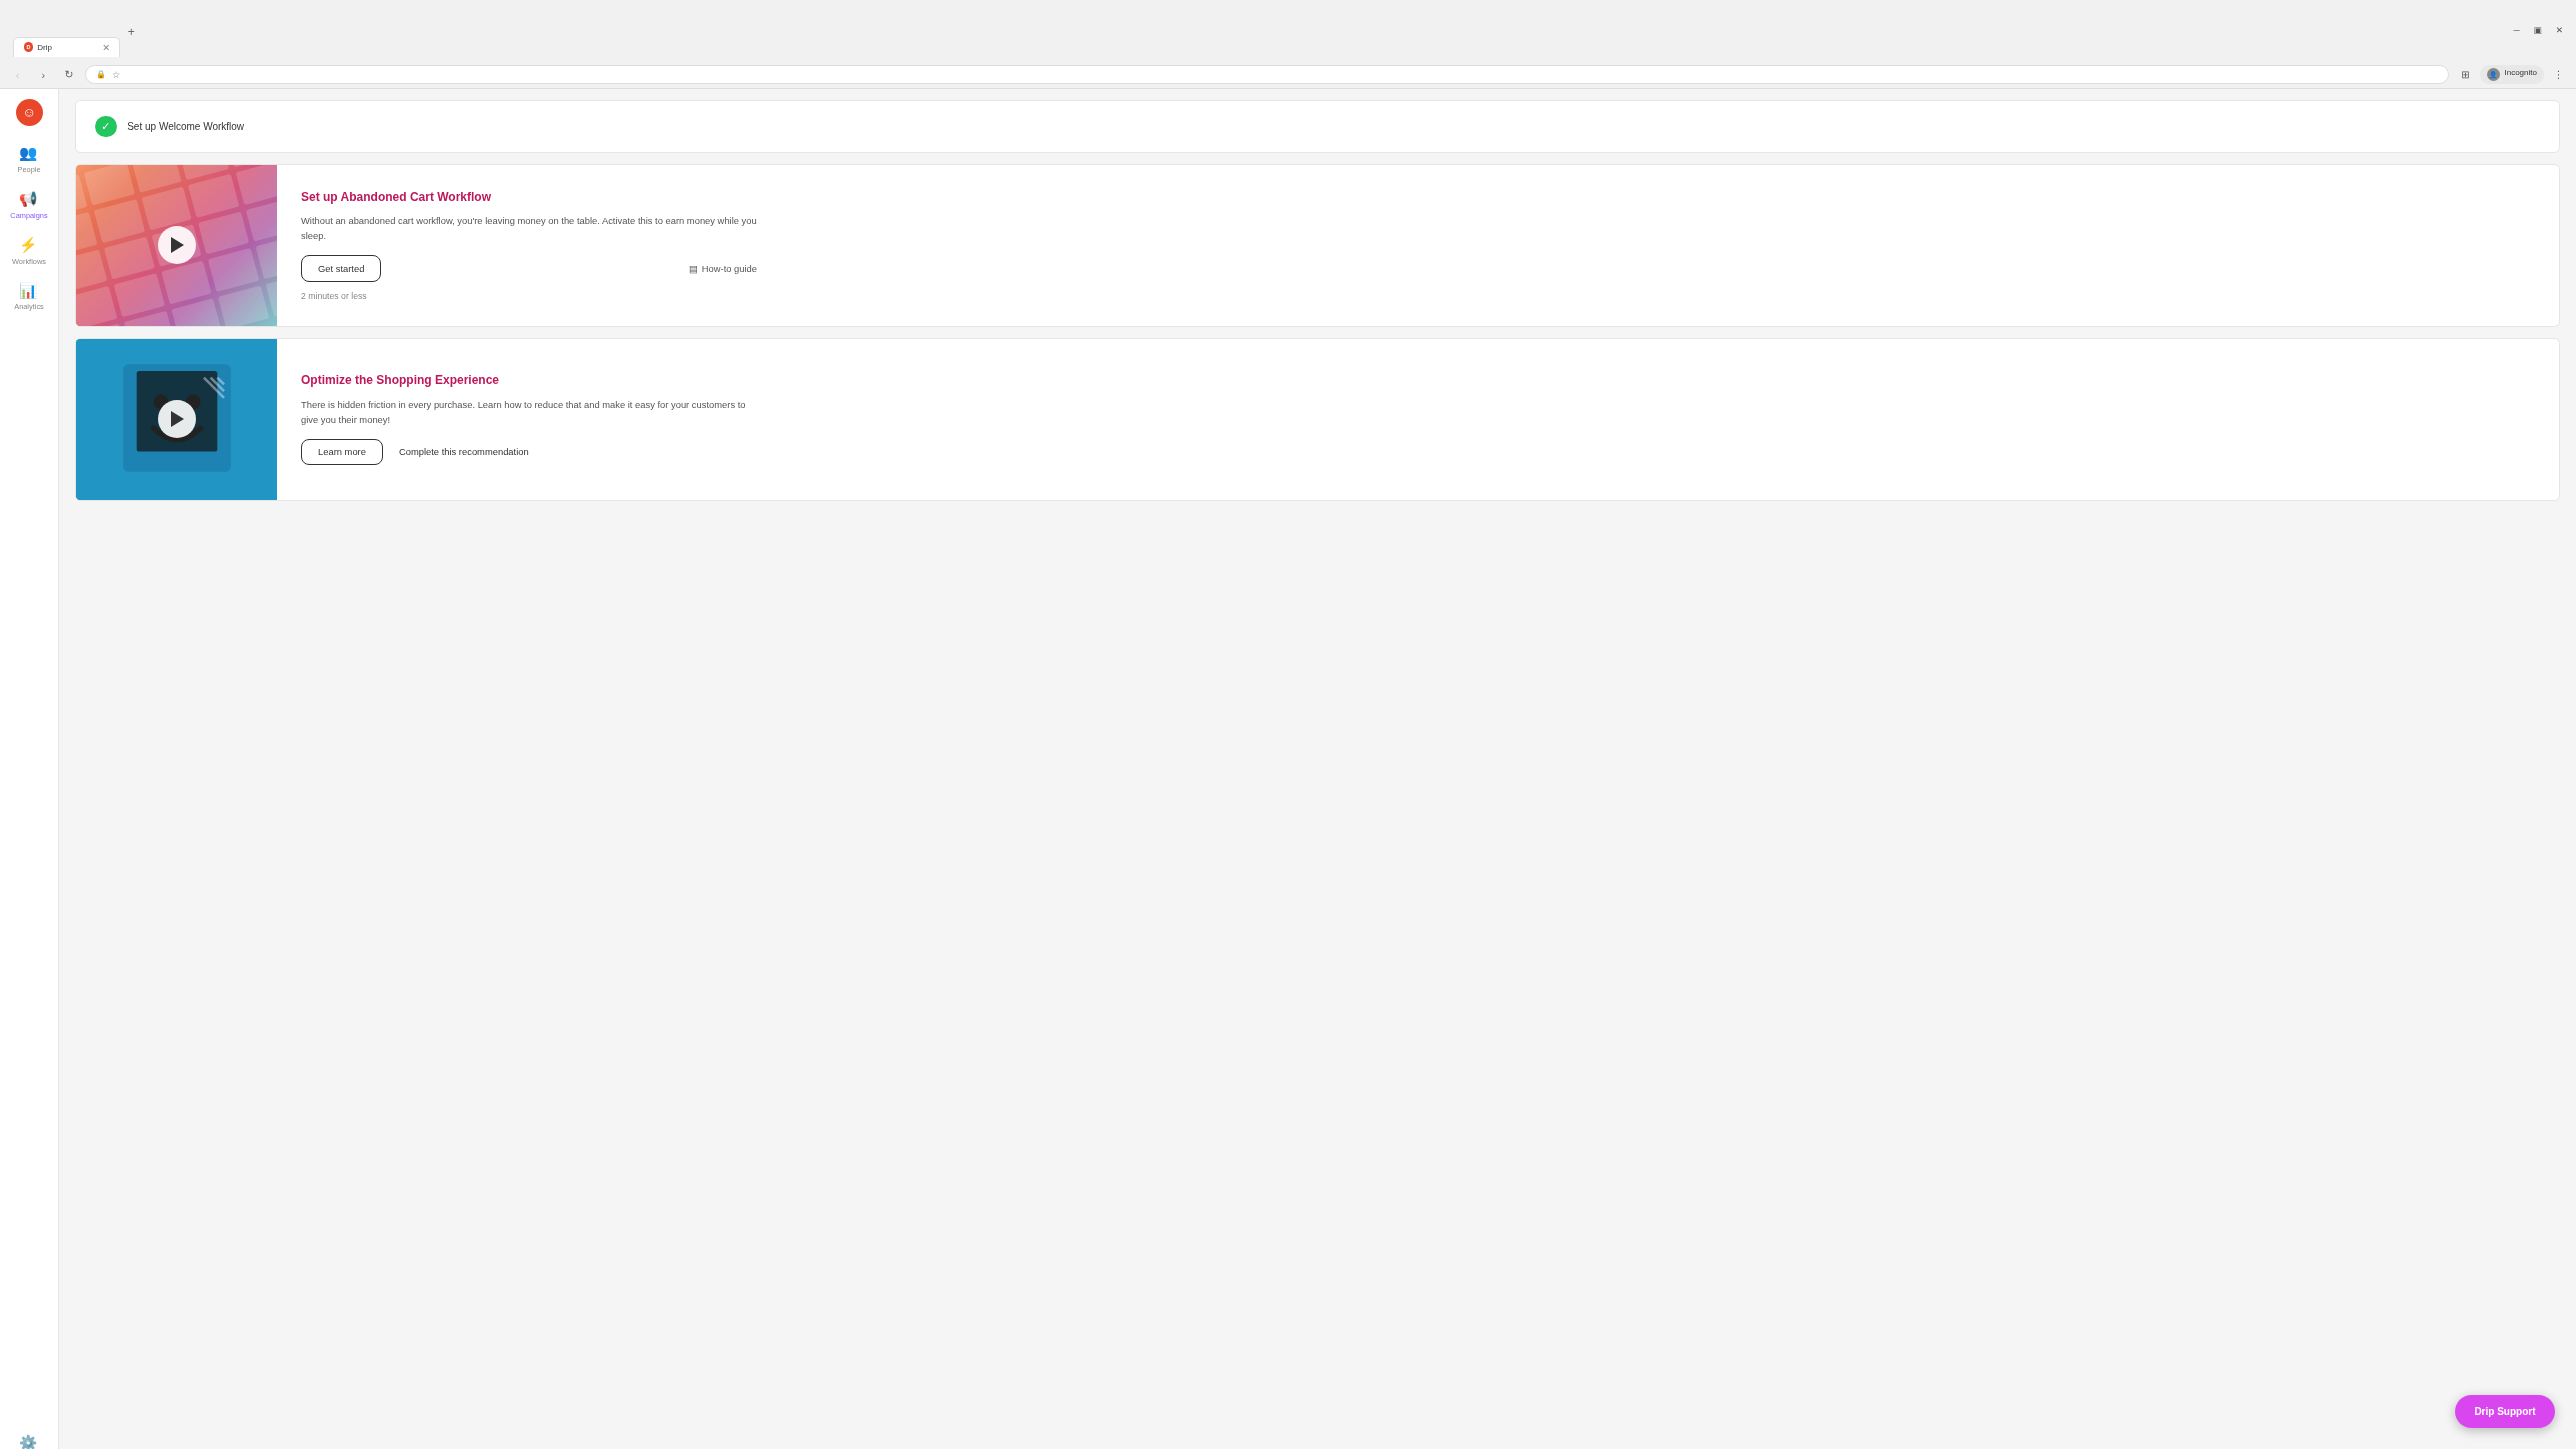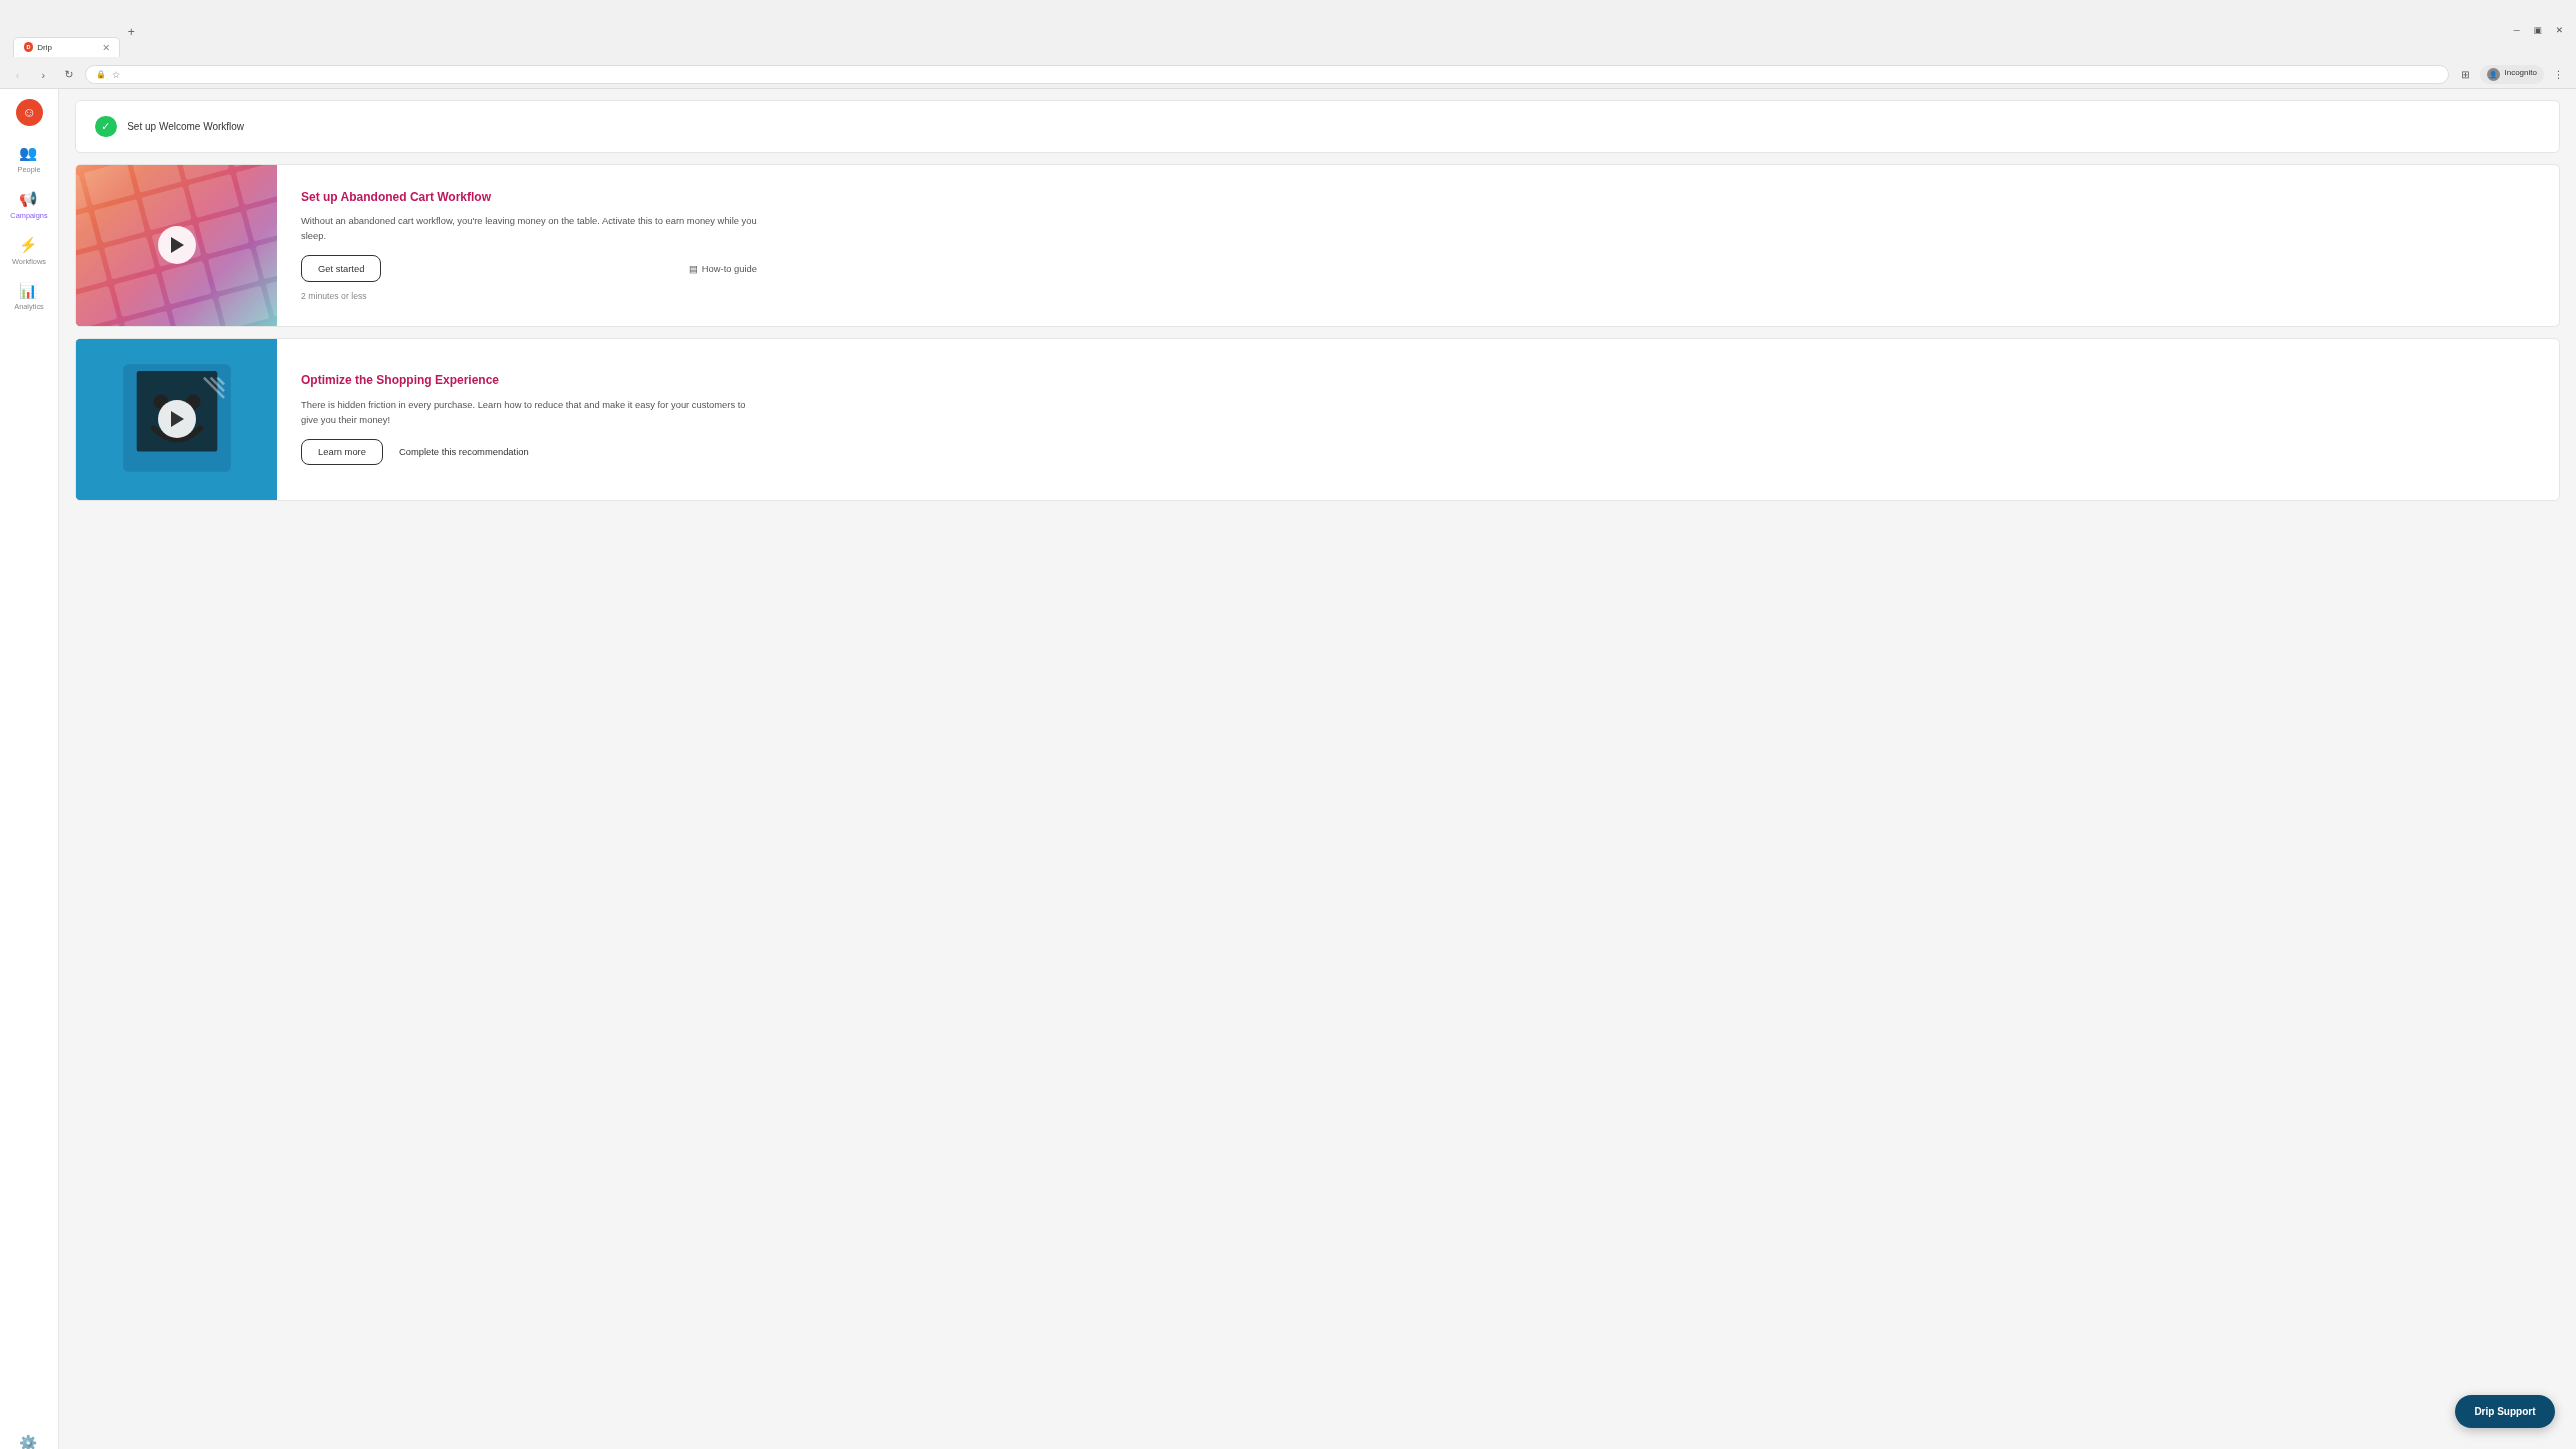--- a/index.html
+++ b/index.html
@@ -379,21 +379,21 @@
     .time-estimate {
       font-size: 8.7px;
       color: #888;
     }
 
     
     .drip-support-btn {
       position: fixed;
       bottom: 21.5px;
       right: 21.5px;
-      background: #0c4a6e;
+      background: #d946ef;
       color: #fff;
       padding: 10.7px 19px;
       border-radius: 20px;
       font-size: 10px;
       font-weight: 600;
       cursor: pointer;
       display: flex;
       align-items: center;
       gap: 5.4px;
       box-shadow: 0 2.7px 10.7px rgba(0,0,0,0.25);

